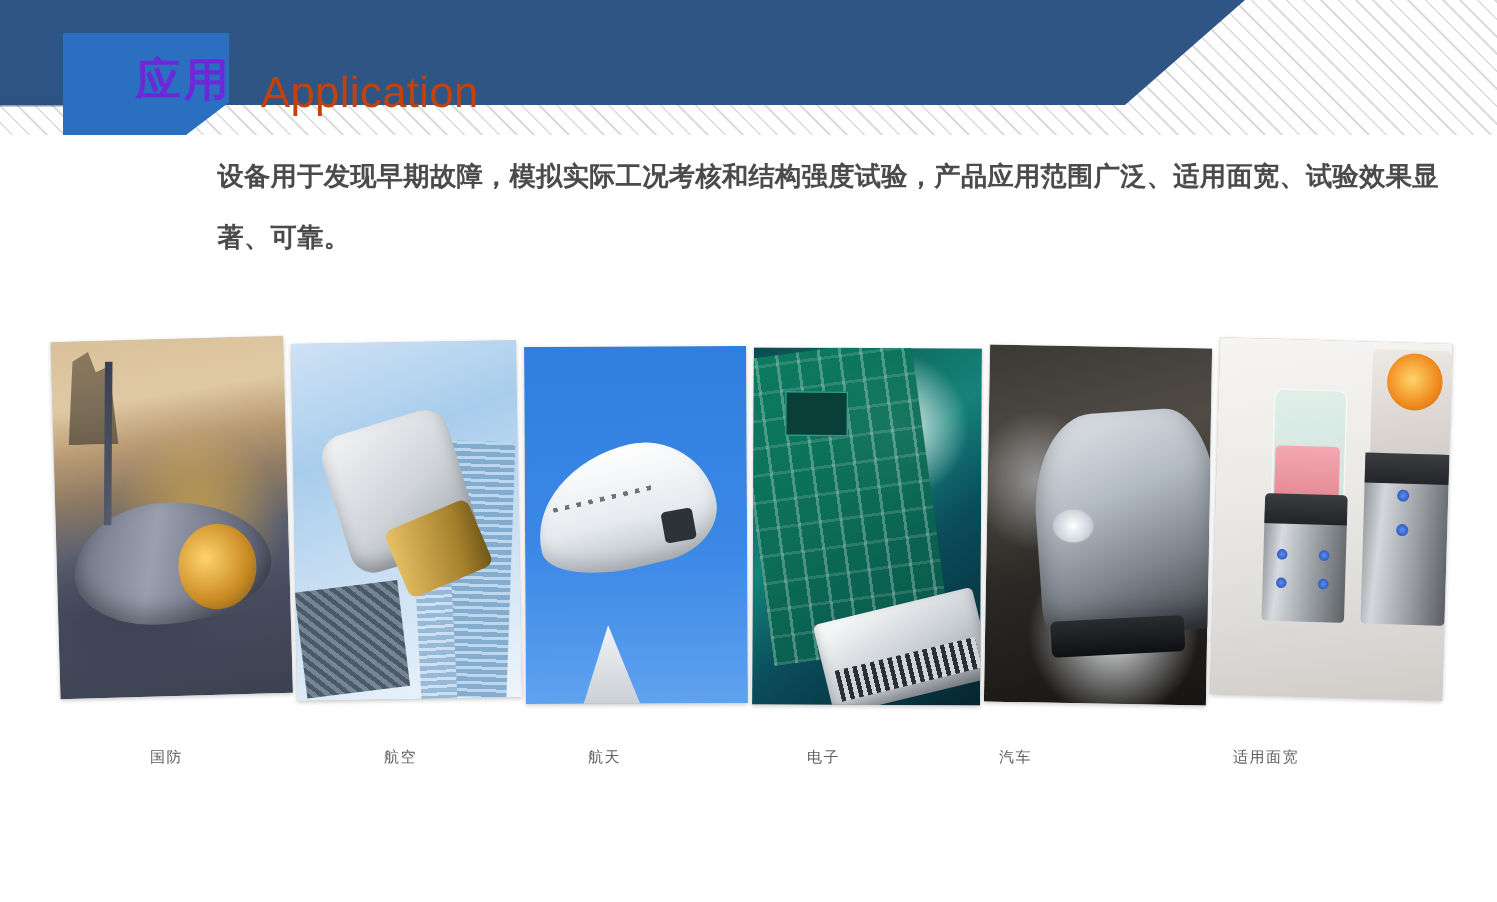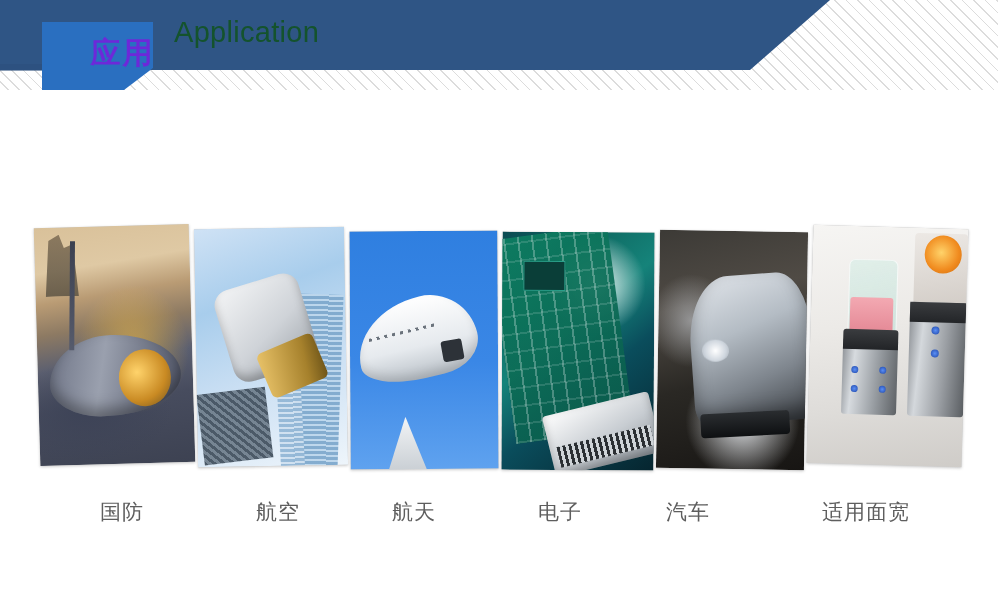--- a/index.html
+++ b/index.html
@@ -44,22 +44,22 @@
     box-shadow:0 2px 5px rgba(0,0,0,.10);
   }
   .tab-label{
     position:absolute;left:42px;top:22px;width:111px;height:62px;
     display:flex;align-items:center;justify-content:center;
     color:#6d28d9;font-size:30px;font-weight:bold;letter-spacing:2px;
     font-family:"DejaVu Sans","Liberation Sans",sans-serif;
     padding-left:25px;
   }
   .header-en{
-    position:absolute;left:174px;top:16px;
-    color:#14532d;font-size:29px;font-weight:400;letter-spacing:.3px;
+    position:absolute;left:174px;top:46px;
+    color:#c2410c;font-size:29px;font-weight:400;letter-spacing:.3px;
     font-family:"Liberation Sans","DejaVu Sans",sans-serif;
   }
 
   
   #intro{
     position:absolute;left:145px;top:98px;width:828px;
     color:#4b4b4b;font-size:17.5px;font-weight:bold;line-height:41px;
     letter-spacing:.2px;
     font-family:"DejaVu Sans","Liberation Sans",sans-serif;
   }
@@ -276,21 +276,21 @@
   .bg-app .dotB1,.bg-app .dotB2{
     position:absolute;width:8px;height:8px;border-radius:50%;
     background:radial-gradient(circle,#5b8ff5,#1e46a8);left:78%;
   }
   .bg-app .dotB1{top:41%}.bg-app .dotB2{top:51%}
 
   
   #captions{position:absolute;left:0;top:498px;width:998px;height:40px;}
   .caption{
     position:absolute;top:0;
-    color:#5e5e5e;font-size:21px;font-weight:normal;letter-spacing:1px;
+    color:#5e5e5e;font-size:10px;font-weight:normal;letter-spacing:1px;
     font-family:"DejaVu Sans","Liberation Sans",sans-serif;
     white-space:nowrap;
   }
   
   .lower-fade{
     position:absolute;left:0;top:470px;width:998px;height:131px;
     background:linear-gradient(180deg,#f2f2f3 0%,#f7f7f8 40%,#ffffff 100%);
     z-index:-1;
   }
 </style>
@@ -303,20 +303,21 @@
 
   <div id="header">
     <div class="hatch"></div>
     <div class="band"></div>
     <div class="band-shadow"></div>
     <div class="tab"></div>
     <div class="tab-label">应用</div>
     <div class="header-en">Application</div>
   </div>
 
+  <div id="intro">设备用于发现早期故障，模拟实际工况考核和结构强度试验，产品应用范围广泛、适用面宽、试验效果显著、可靠。</div>
 
   <div id="strip-wrap">
     <div class="arc-base"></div>
     <div class="arc-mask"></div>
 
     <div class="panel" id="p1" style="left: 37px; top: 26px; width: 155px; height: 238px; transform: rotate(-1.6deg);">
       <div class="img bg-defense">
         <div class="tower"></div>
         <div class="blob"></div>
         <div class="nose"></div>

